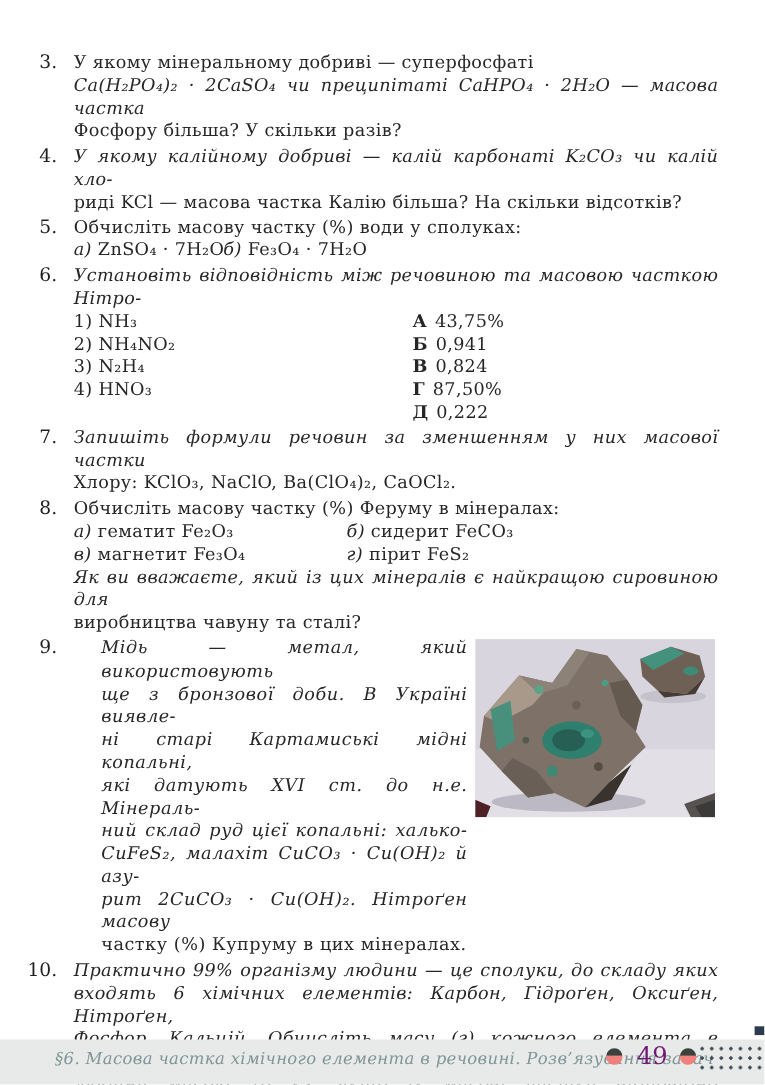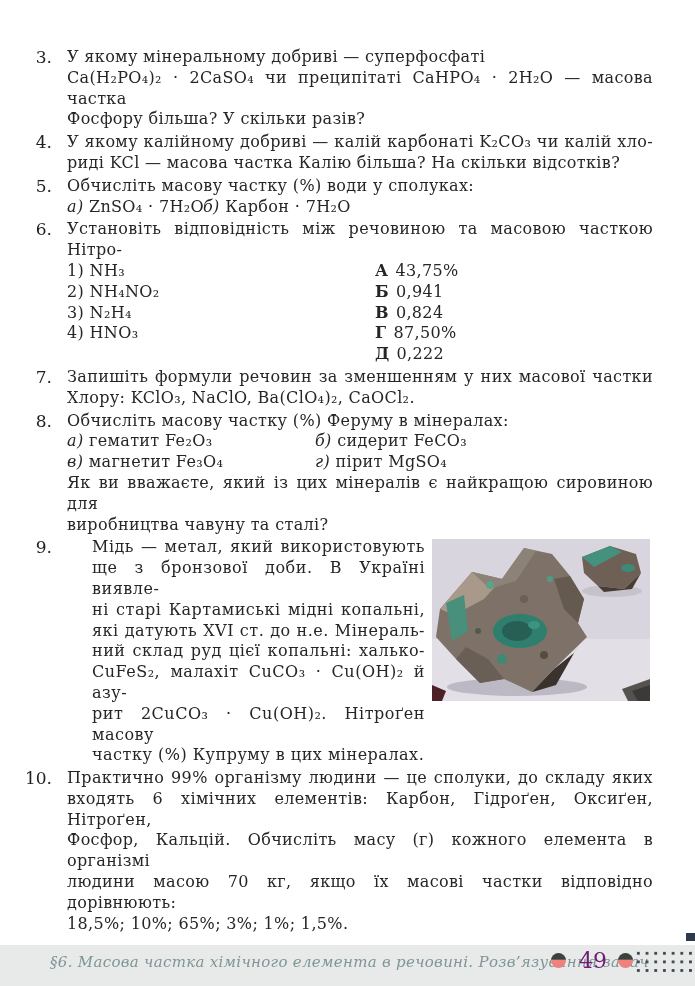--- a/index.html
+++ b/index.html
@@ -6,21 +6,21 @@
   .page{
     position:relative; width:695px; height:986px; background:#ffffff;
     font-family:"DejaVu Serif", serif; color:#262626; overflow:hidden;
   }
   .content{ position:absolute; top:47px; left:0; width:695px; }
   .prob{ position:relative; padding-left:67px; margin-bottom:2px; }
   .num{ position:absolute; left:0; top:0; width:52px; text-align:right;
         font-size:17px; line-height:20.8px; color:#1f1f1f; }
   .pbody{ width:586px; }
   .line{ font-size:16px; line-height:20.8px; letter-spacing:0.35px; white-space:nowrap; }
-  .line.j{ white-space:normal; text-align:justify; text-align-last:justify; }
+  .line.j{ white-space:normal; text-align:justify; text-align-last:justify;font-style:italic; }
   .mk{ font-style:italic; }
   
   .row{ position:relative; height:20.8px; font-size:16px; line-height:20.8px; letter-spacing:0.35px; }
   .pos1{ position:absolute; left:0; white-space:nowrap; }
   .pos2{ position:absolute; left:136px; white-space:nowrap; }
   .pos3{ position:absolute; left:308px; white-space:nowrap; }
   .mitem{ position:absolute; left:0; white-space:nowrap; }
   .mopt{ position:absolute; left:308px; white-space:nowrap; }
   .optletter{ font-weight:bold; margin-right:7px; }
   .g1{ position:absolute; left:0; white-space:nowrap; }
@@ -67,21 +67,21 @@
         <div class="line">риді KCl — масова частка Калію більша? На скільки відсотків?</div>
       </div>
     </section>
 
     <section class="prob">
       <div class="num">5.</div>
       <div class="pbody">
         <div class="line">Обчисліть масову частку (%) води у сполуках:</div>
         <div class="row">
           <span class="pos1"><span class="mk">а)</span> <span>ZnSO₄ · 7H₂O</span></span>
-          <span class="pos2"><span class="mk">б)</span> <span>Карбон · 7H₂O</span></span>
+          <span class="pos2"><span class="mk">б)</span> <span>Fe₃O₄ · 7H₂O</span></span>
         </div>
       </div>
     </section>
 
     <section class="prob">
       <div class="num">6.</div>
       <div class="pbody">
         <div class="line j">Установіть відповідність між речовиною та масовою часткою Нітро-</div>
         <div class="row">
           <span class="mitem">1) NH₃</span>
@@ -116,21 +116,21 @@
     <section class="prob">
       <div class="num">8.</div>
       <div class="pbody">
         <div class="line">Обчисліть масову частку (%) Феруму в мінералах:</div>
         <div class="row">
           <span class="g1"><span class="mk">а)</span> <span>гематит Fe₂O₃</span></span>
           <span class="g2"><span class="mk">б)</span> <span>сидерит FeCO₃</span></span>
         </div>
         <div class="row">
           <span class="g1"><span class="mk">в)</span> <span>магнетит Fe₃O₄</span></span>
-          <span class="g2"><span class="mk">г)</span> <span>пірит MgSO₄</span></span>
+          <span class="g2"><span class="mk">г)</span> <span>пірит FeS₂</span></span>
         </div>
         <div class="line j">Як ви вважаєте, який із цих мінералів є найкращою сировиною для</div>
         <div class="line">виробництва чавуну та сталі?</div>
       </div>
     </section>
 
     <section class="prob">
       <div class="num">9.</div>
       <div class="pbody p9wrap">
         <div class="p9col">

